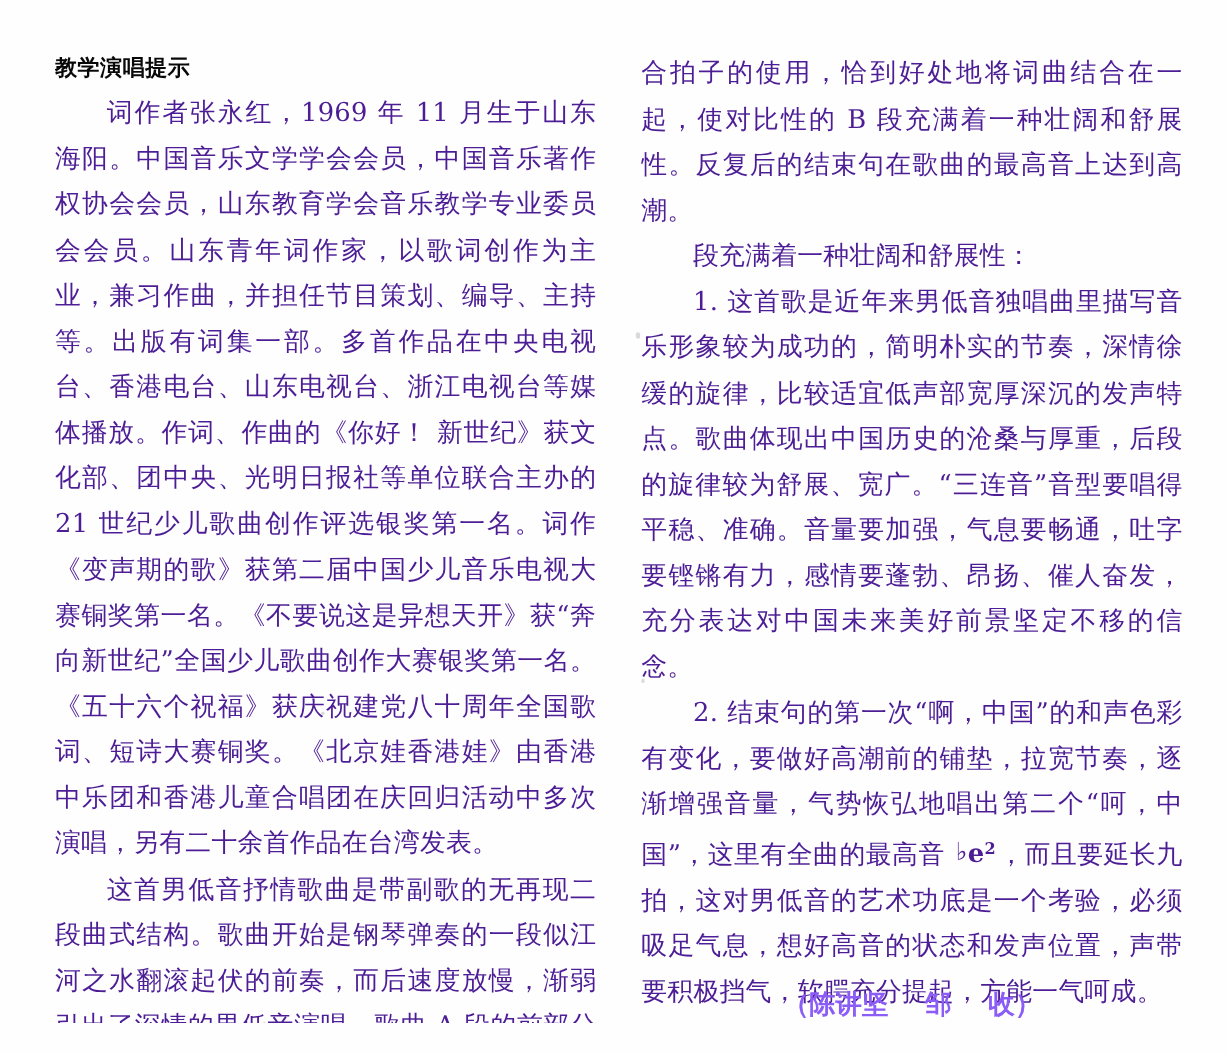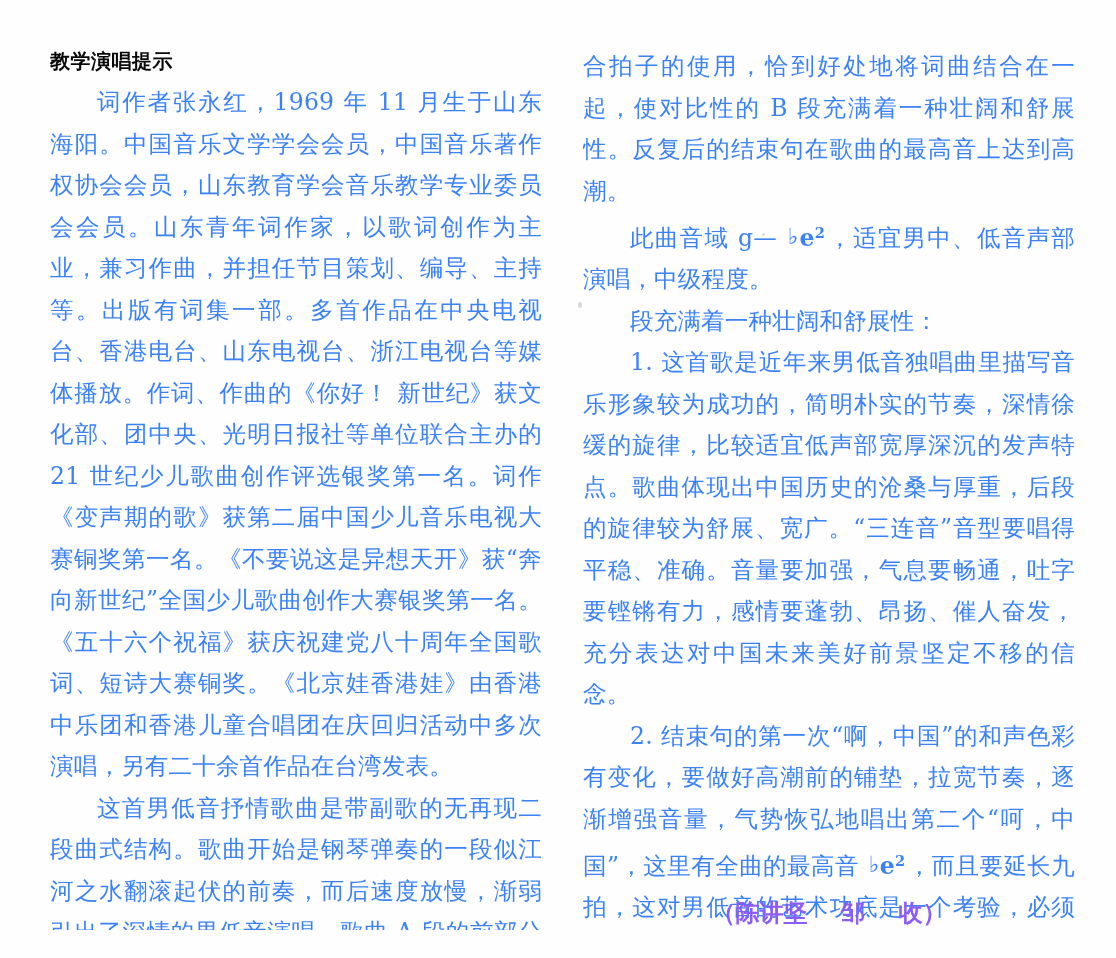--- a/index.html
+++ b/index.html
@@ -56,21 +56,21 @@
   }
 
   
   .para {
     margin: 0;
     font-size: 23.5px;
     line-height: 41.5px;
     text-align: justify;
     text-justify: inter-character;
     text-indent: 2em;
-    color: #3b82f6;
+    color: #4c1d95;
     word-break: break-all;
     letter-spacing: 0.2px;
   }
   .para.no-indent { text-indent: 0; }
   
   .pitch {
     font-family: "DejaVu Serif", "Liberation Serif", serif;
     font-weight: 700;
     white-space: nowrap;
     padding: 0 2px;
@@ -122,21 +122,20 @@
         <p class="para">这首男低音抒情歌曲是带副歌的无再现二段曲式结构。歌曲开始是钢琴弹奏的一段似江河之水翻滚起伏的前奏，而后速度放慢，渐弱引出了深情的男低音演唱。歌曲 A 段的前部分低回吟唱，仿佛在向世人诉说中国伟大的历史进程。在六度大跳颇为感叹的“啊”字上引出了纵情高歌、情绪飞扬的 B 段。B 段中混</p>
 
       </div>
     </div>
 
     <div class="col col-right">
       <div class="col-inner">
 
         <p class="para no-indent">合拍子的使用，恰到好处地将词曲结合在一起，使对比性的 B 段充满着一种壮阔和舒展性。反复后的结束句在歌曲的最高音上达到高潮。</p>
 
-        <p class="para"><span>此曲音域 g— </span><span class="pitch"><span class="flat">♭</span><span>e</span><sup>2</sup></span><span>，适宜男中、低音声部演唱，中级程度。</span></p>
 
         <p class="para">段充满着一种壮阔和舒展性：</p>
 
         <p class="para">1. 这首歌是近年来男低音独唱曲里描写音乐形象较为成功的，简明朴实的节奏，深情徐缓的旋律，比较适宜低声部宽厚深沉的发声特点。歌曲体现出中国历史的沧桑与厚重，后段的旋律较为舒展、宽广。“三连音”音型要唱得平稳、准确。音量要加强，气息要畅通，吐字要铿锵有力，感情要蓬勃、昂扬、催人奋发，充分表达对中国未来美好前景坚定不移的信念。</p>
 
         <p class="para"><span>2. 结束句的第一次“啊，中国”的和声色彩有变化，要做好高潮前的铺垫，拉宽节奏，逐渐增强音量，气势恢弘地唱出第二个“呵，中国”，这里有全曲的最高音 </span><span class="pitch"><span class="flat">♭</span><span>e</span><sup>2</sup></span><span>，而且要延长九拍，这对男低音的艺术功底是一个考验，必须吸足气息，想好高音的状态和发声位置，声带要积极挡气，软腭充分提起，方能一气呵成。</span></p>
 
       </div>
     </div>
 

